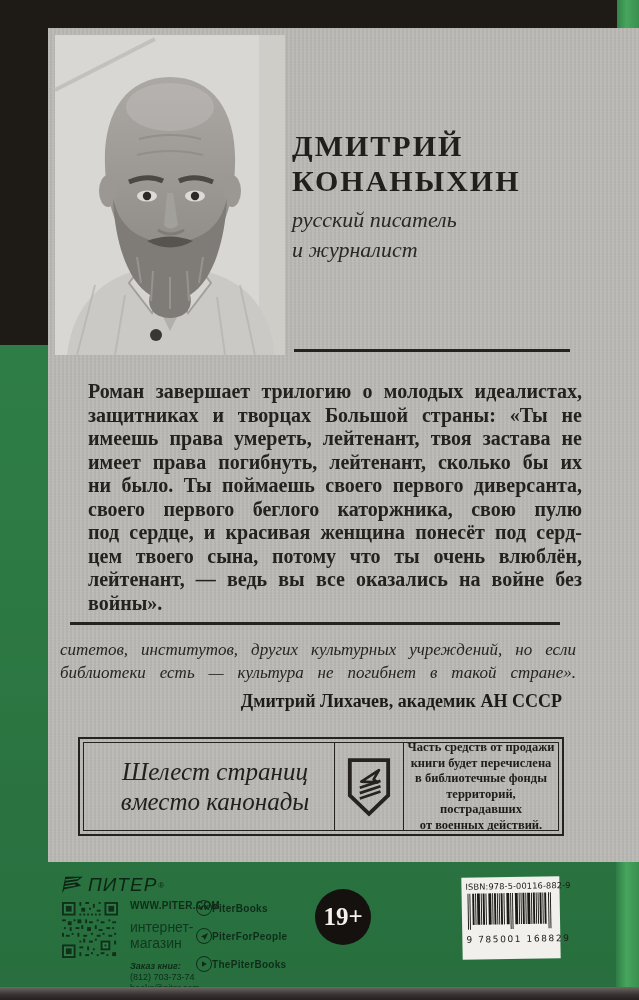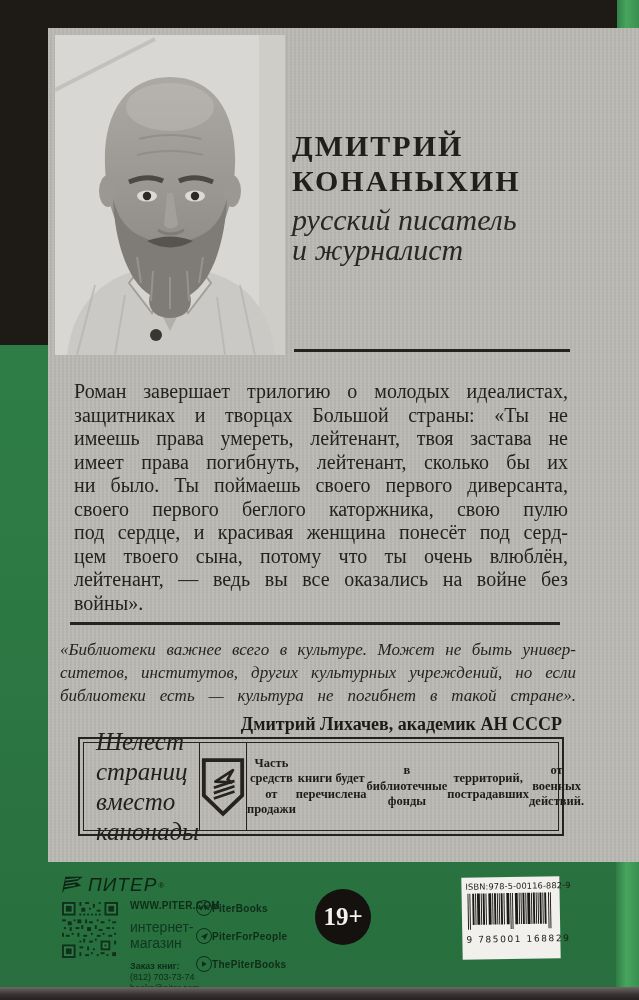--- a/index.html
+++ b/index.html
@@ -12,49 +12,49 @@
   
   .black-frame{position:absolute;left:0;top:0;width:617px;height:345px;background:#1e1a16;}
   
   .paper{position:absolute;left:48px;top:28px;width:628px;height:834px;background:#b8b6b1;
         background-image:repeating-linear-gradient(90deg,rgba(255,255,255,.05) 0 2px,rgba(0,0,0,.025) 2px 4px),
                          repeating-linear-gradient(0deg,rgba(255,255,255,.04) 0 1px,rgba(0,0,0,0) 1px 3px);
         color:#23211e;}
   .photo{position:absolute;left:6px;top:7px;width:232px;height:320px;overflow:hidden;}
   .author-name{position:absolute;left:244px;top:100px;font-weight:bold;font-size:30px;
         line-height:35px;letter-spacing:2px;color:#211f1c;}
-  .author-sub{position:absolute;left:244px;top:177px;font-style:italic;font-size:30px;line-height:30px;color:#2a2825;}
+  .author-sub{position:absolute;left:244px;top:177px;font-style:italic;font-size:22px;line-height:30px;color:#2a2825;}
   .rule{position:absolute;background:#26231f;height:3px;}
   .rule1{left:246px;top:321px;width:276px;}
   .rule2{left:22px;top:594px;width:490px;}
-  .annotation{position:absolute;left:26px;top:352px;width:494px;font-size:20px;color:#24221f;}
+  .annotation{position:absolute;left:40px;top:352px;width:494px;font-size:20px;color:#24221f;font-weight:bold;}
   .jline{line-height:23.5px;text-align:justify;text-align-last:justify;}
   .jline.last{text-align-last:left;}
   .quote{position:absolute;left:12px;top:610px;width:516px;font-style:italic;font-size:17px;color:#26241f;}
   .qline{line-height:23px;text-align:justify;text-align-last:justify;}
   .quote-attr{margin-top:7px;font-style:normal;font-weight:bold;font-size:18px;text-align:right;padding-right:14px;color:#1d1b18;}
   .promo{position:absolute;left:30px;top:709px;width:486px;height:99px;box-sizing:border-box;
         border:2px solid #26231f;padding:3px;}
   .promo-inner{display:flex;height:100%;box-sizing:border-box;border:1px solid #26231f;align-items:stretch;padding-left:12px;}
   .promo-slogan{width:238px;display:flex;flex-direction:column;justify-content:center;align-items:center;
         font-style:italic;font-size:25px;line-height:30px;color:#22201d;}
   .promo-shield{width:68px;border-left:1px solid #26231f;border-right:1px solid #26231f;
         display:flex;align-items:center;justify-content:center;}
-  .promo-note{flex:1;display:flex;flex-direction:row;justify-content:center;align-items:center;
+  .promo-note{flex:1;display:flex;flex-direction:column;justify-content:center;align-items:center;
         font-weight:bold;font-size:12.5px;line-height:15.5px;text-align:center;color:#1e1c19;}
   
   .piter-logo{position:absolute;left:60px;top:874px;display:flex;align-items:center;color:#0e2414;}
   .piter-logo .word{font-family:"Liberation Sans",sans-serif;font-weight:normal;font-style:italic;
         font-size:19px;letter-spacing:1px;margin-left:4px;}
   .piter-logo .reg{font-size:8px;vertical-align:super;margin-left:1px;font-family:"Liberation Sans",sans-serif;}
   .qr{position:absolute;left:62px;top:902px;width:56px;height:56px;}
   .contacts{position:absolute;left:130px;top:900px;width:100px;font-family:"Liberation Sans",sans-serif;color:#0f2c19;}
   .contacts .big{font-weight:bold;font-size:10px;letter-spacing:.3px;}
   .contacts .sub{font-size:14px;opacity:.85;margin-top:8px;}
-  .contacts .lbl{font-weight:bold;font-size:9px;margin-top:10px;}
+  .contacts .lbl{font-weight:bold;font-size:9px;margin-top:10px;font-style:italic;}
   .contacts .val{font-size:9px;margin-top:1px;}
   .contacts .mail{text-decoration:underline;}
   .socials{position:absolute;left:196px;top:898px;font-family:"Liberation Sans",sans-serif;color:#0f2c19;}
   .soc-row{display:flex;align-items:center;height:20px;margin-bottom:8px;}
   .circ{width:16px;height:16px;border:1.6px solid #0f2c19;border-radius:50%;box-sizing:border-box;
         display:flex;align-items:center;justify-content:center;font-family:"DejaVu Sans",sans-serif;
         font-size:7px;font-weight:bold;}
   .handle{font-weight:bold;font-size:10px;letter-spacing:.3px;}
   .age-badge{position:absolute;left:315px;top:889px;width:56px;height:56px;border-radius:50%;background:#14110f;
         color:#f4f2ee;display:flex;align-items:center;justify-content:center;
@@ -138,21 +138,20 @@
       <div class="jline">своего первого беглого каторжника, свою пулю</div>
       <div class="jline">под сердце, и красивая женщина понесёт под серд-</div>
       <div class="jline">цем твоего сына, потому что ты очень влюблён,</div>
       <div class="jline">лейтенант, — ведь вы все оказались на войне без</div>
       <div class="jline last">войны».</div>
     </div>
 
     <div class="rule rule2"></div>
 
     <div class="quote">
-      <div class="qline">«Библиотеки важнее всего в культуре. Может не быть универ-</div>
       <div class="qline">ситетов, институтов, других культурных учреждений, но если</div>
       <div class="qline">библиотеки есть — культура не погибнет в такой стране».</div>
       <div class="quote-attr">Дмитрий Лихачев, академик АН СССР</div>
     </div>
 
     <div class="promo">
       <div class="promo-inner">
         <div class="promo-slogan">
           <div>Шелест страниц</div>
           <div>вместо канонады</div>

